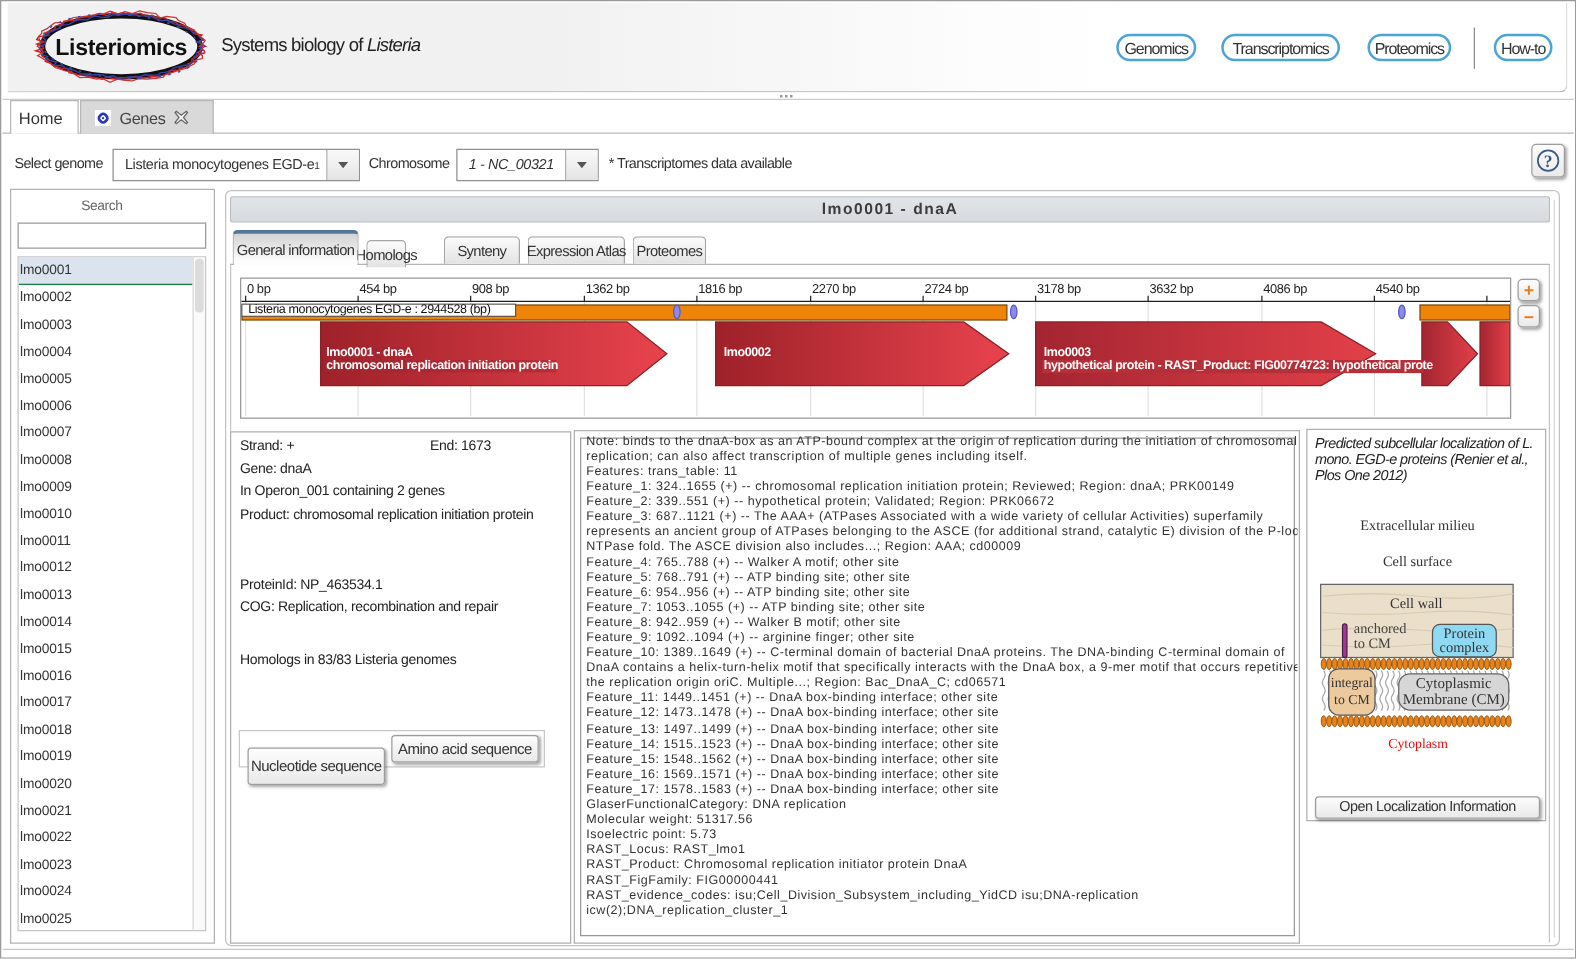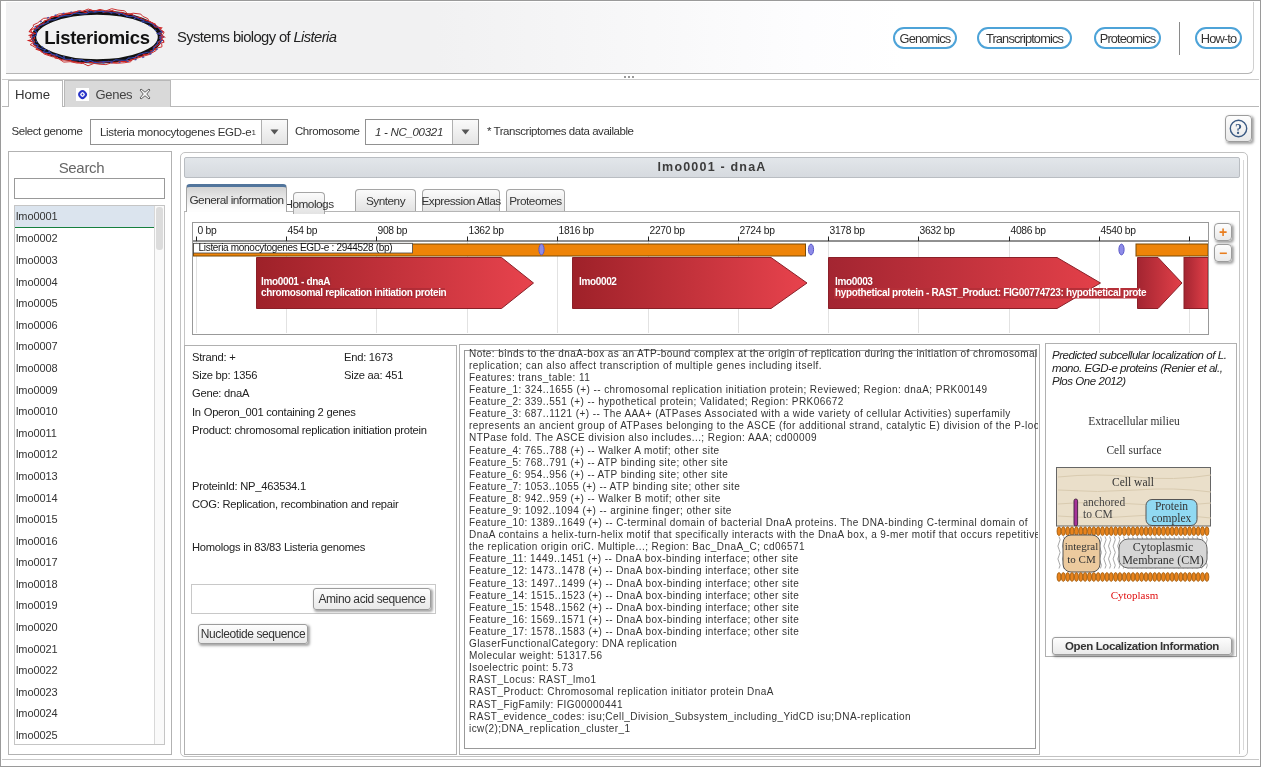--- a/index.html
+++ b/index.html
@@ -77,21 +77,21 @@
 </style>
 
 <div class="abs btn" style="left:1225px;top:115px;width:27px;height:27px;border-radius:4px;">
   <svg width="21" height="21" viewBox="0 0 21 21">
       <circle cx="10.5" cy="10.5" r="8.2" fill="none" stroke="#3b5a83" stroke-width="1.4"></circle>
       <text x="10.5" y="15.5" text-anchor="middle" font-size="14" font-weight="bold" fill="#3b5a83" font-family="Liberation Serif">?</text>
     </svg>
 </div>
 
 <div class="abs" style="left:8px;top:151px;width:164px;height:604px;border:1px solid #b2b2b2;background:#fff;"></div>
-<div class="abs" style="left:8px;top:159px;width:147px;text-align:center;font-size:15px;color:#666;letter-spacing:-0.3px;">Search</div>
+<div class="abs" style="left:8px;top:159px;width:147px;text-align:center;font-size:11px;color:#666;letter-spacing:-0.3px;">Search</div>
 <div class="abs" style="left:14px;top:178px;width:151px;height:21px;border:1px solid #999;background:#fff;"></div>
 <div class="abs" id="genelist" style="left:14px;top:205px;width:151px;height:540px;border:1px solid #c5c5c5;background:#fff;overflow:hidden;font-size:11px;color:#333;letter-spacing:-0.1px;">
     <div style="height:21.6px;display:flex;align-items:center;padding-left:1px;background:#dbe4ee;border-bottom:1px solid #15803d;">lmo0001</div>
     <div style="height:21.6px;display:flex;align-items:center;padding-left:1px;">lmo0002</div>
     <div style="height:21.6px;display:flex;align-items:center;padding-left:1px;">lmo0003</div>
     <div style="height:21.6px;display:flex;align-items:center;padding-left:1px;">lmo0004</div>
     <div style="height:21.6px;display:flex;align-items:center;padding-left:1px;">lmo0005</div>
     <div style="height:21.6px;display:flex;align-items:center;padding-left:1px;">lmo0006</div>
     <div style="height:21.6px;display:flex;align-items:center;padding-left:1px;">lmo0007</div>
     <div style="height:21.6px;display:flex;align-items:center;padding-left:1px;">lmo0008</div>
@@ -222,21 +222,20 @@
     <text x="642" y="61.5">lmo0003</text>
     <text x="642" y="72.5">hypothetical protein - RAST_Product: FIG00774723: hypothetical prote</text>
   </g>
 </svg>
 <div class="abs btn" style="left:1214px;top:223px;width:18px;height:18px;border-radius:4px;font-weight:bold;color:#e87d1e;font-size:14px;">+</div>
 <div class="abs btn" style="left:1214px;top:244px;width:18px;height:18px;border-radius:4px;font-weight:bold;color:#e87d1e;font-size:14px;">−</div>
 
 <div class="abs" style="left:184px;top:345px;width:273px;height:410px;border:1px solid #b0b0b0;background:#fff;"></div>
 <div class="abs" id="infotext" style="left:192px;top:350.5px;width:260px;font-size:11.2px;color:#222;letter-spacing:-0.25px;">
     <div style="height:18.4px;position:relative;"><span>Strand: +</span><span style="position:absolute;left:152px;">End: 1673</span></div>
-    <div style="height:18.4px;position:relative;"><span>Size bp: 1356</span><span style="position:absolute;left:152px;">Size aa: 451</span></div>
     <div style="height:18.4px;position:relative;"><span>Gene: dnaA</span></div>
     <div style="height:18.4px;position:relative;"><span>In Operon_001 containing 2 genes</span></div>
     <div style="height:18.4px;position:relative;"><span>Product: chromosomal replication initiation protein</span></div>
     <div style="height:37.5px;"></div>
     <div style="height:18.4px;">ProteinId: NP_463534.1</div>
     <div style="height:18.4px;">COG: Replication, recombination and repair</div>
     <div style="height:24px;"></div>
     <div style="height:18.4px;">Homologs in 83/83 Listeria genomes</div>
   </div>
 
@@ -389,19 +388,19 @@
       <use href="#oval" x="129.1" y="111"></use>
       <use href="#oval" x="133.5" y="111"></use>
       <use href="#oval" x="137.8" y="111"></use>
       <use href="#oval" x="142.2" y="111"></use>
       <use href="#oval" x="146.5" y="111"></use>
       <use href="#oval" x="150.9" y="111"></use>
     </g>
 </svg>
 
 <div class="abs" style="left:1056px;top:589px;width:157px;text-align:center;font-family:'Liberation Serif',serif;font-size:11px;color:#e01010;">Cytoplasm</div>
-<div class="abs btn" style="left:1052px;top:637px;width:180px;height:17.5px;font-size:11.5px;letter-spacing:-0.4px;font-weight:bold;">Open Localization Information</div>
+<div class="abs btn" style="left:1052px;top:637px;width:180px;height:17.5px;font-size:11.5px;letter-spacing:-0.4px;">Open Localization Information</div>
 
 <div class="abs" style="left:2px;top:759px;width:1257px;height:1px;background:#c8c8c8;"></div>
 
 <div class="abs" style="left:191px;top:584px;width:245px;height:30px;border:1px solid #c8c8c8;"></div>
-<div class="abs btn" style="left:198px;top:624px;width:110px;height:20px;font-size:12px;letter-spacing:-0.4px;">Nucleotide sequence</div>
+<div class="abs btn" style="left:198px;top:598px;width:110px;height:30px;font-size:12px;letter-spacing:-0.4px;">Nucleotide sequence</div>
 <div class="abs btn" style="left:313px;top:588px;width:118px;height:22px;font-size:12px;letter-spacing:-0.4px;">Amino acid sequence</div>
 
 </body></html>

